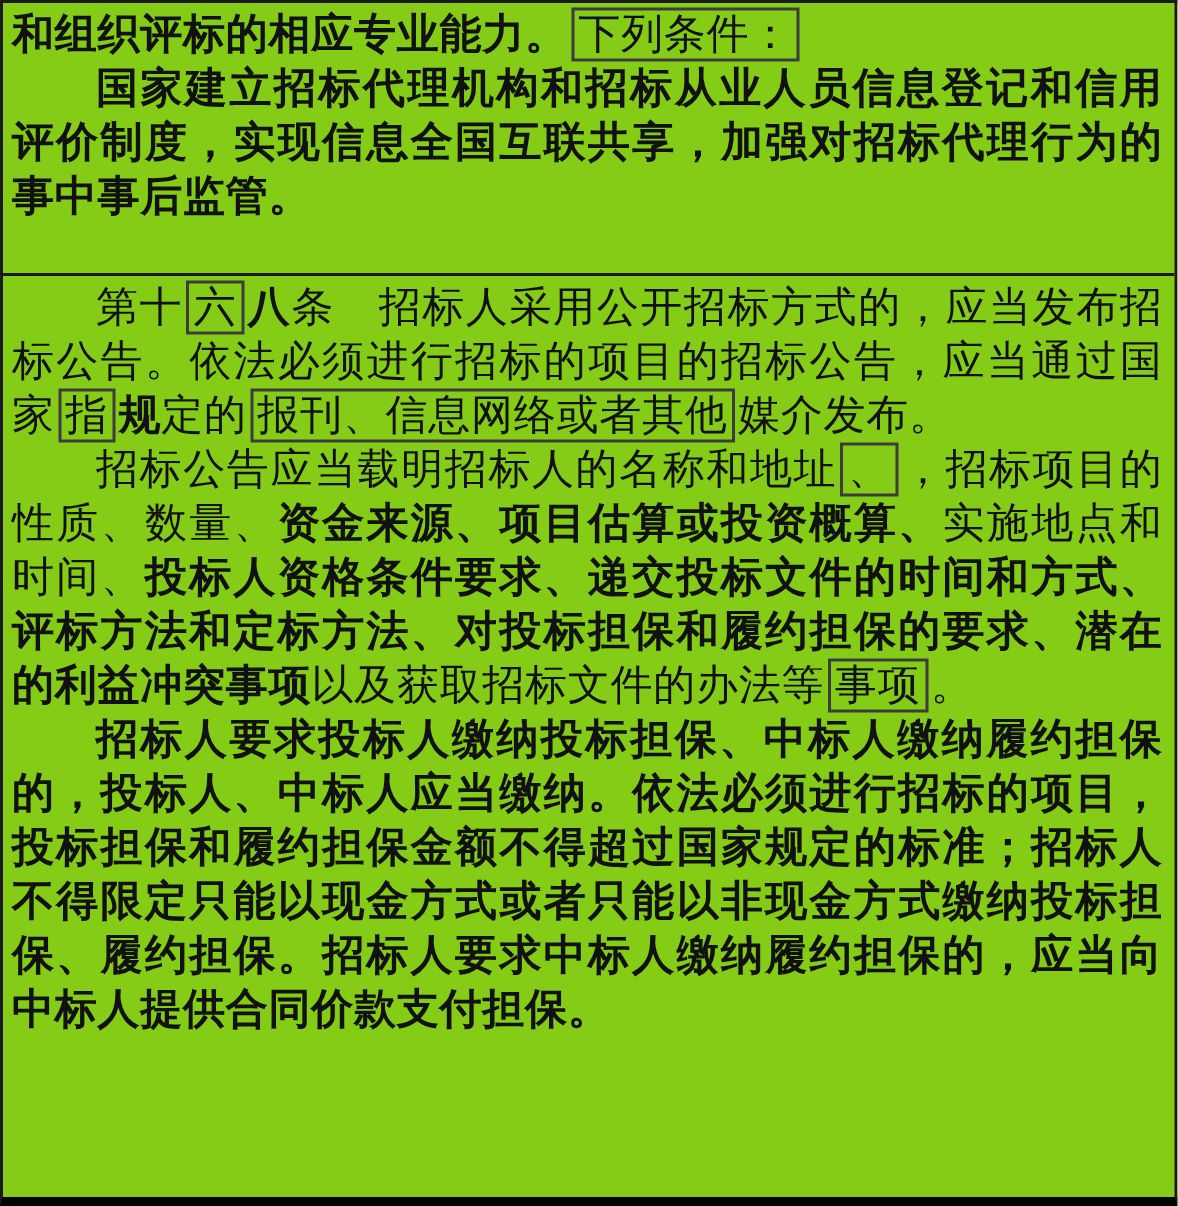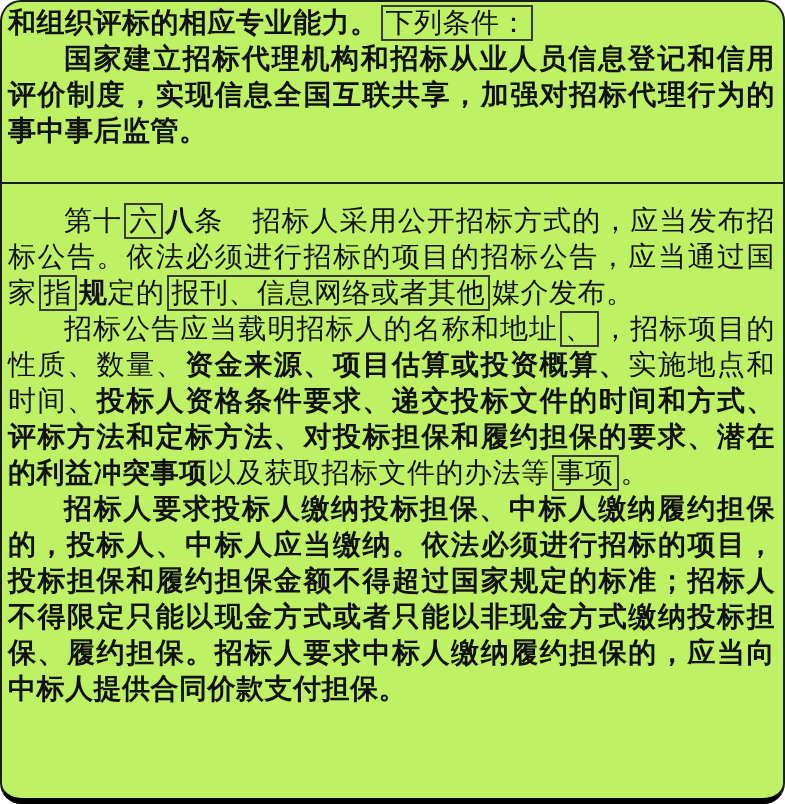--- a/index.html
+++ b/index.html
@@ -4,42 +4,40 @@
 <style>
   html, body {
     margin: 0;
     padding: 0;
     background: #ffffff;
   }
   .page {
     width: 785px;
     height: 804px;
     box-sizing: border-box;
-    background: #bef264;
+    background: #84cc16;
     font-family: "Liberation Sans", "DejaVu Sans", sans-serif;
     color: #111111;
     display: flex;
     flex-direction: column;
     border-top: 2px solid #1a1a1a;
     border-left: 2px solid #1a1a1a;
     border-right: 2px solid #1a1a1a;
     border-bottom: 6px solid #000000;
     overflow: hidden;
-    border-radius: 21px;
   }
   .law-row {
     box-sizing: border-box;
     border-bottom: 2px solid #1a1a1a;
     padding: 3px 8px 2px 6px;
     overflow: hidden;
   }
   .law-row:last-child {
     border-bottom: none;
     flex: 1 1 auto;
-    margin-top: 16px;
   }
   .row-1 { height: 182px; }
   .row-2 { height: 111px; }
   .row-3 { height: 73px; }
   p.rich {
     margin: 0;
     font-size: 28px;
     line-height: 36px;
     text-align: justify;
     letter-spacing: 0.5px;

